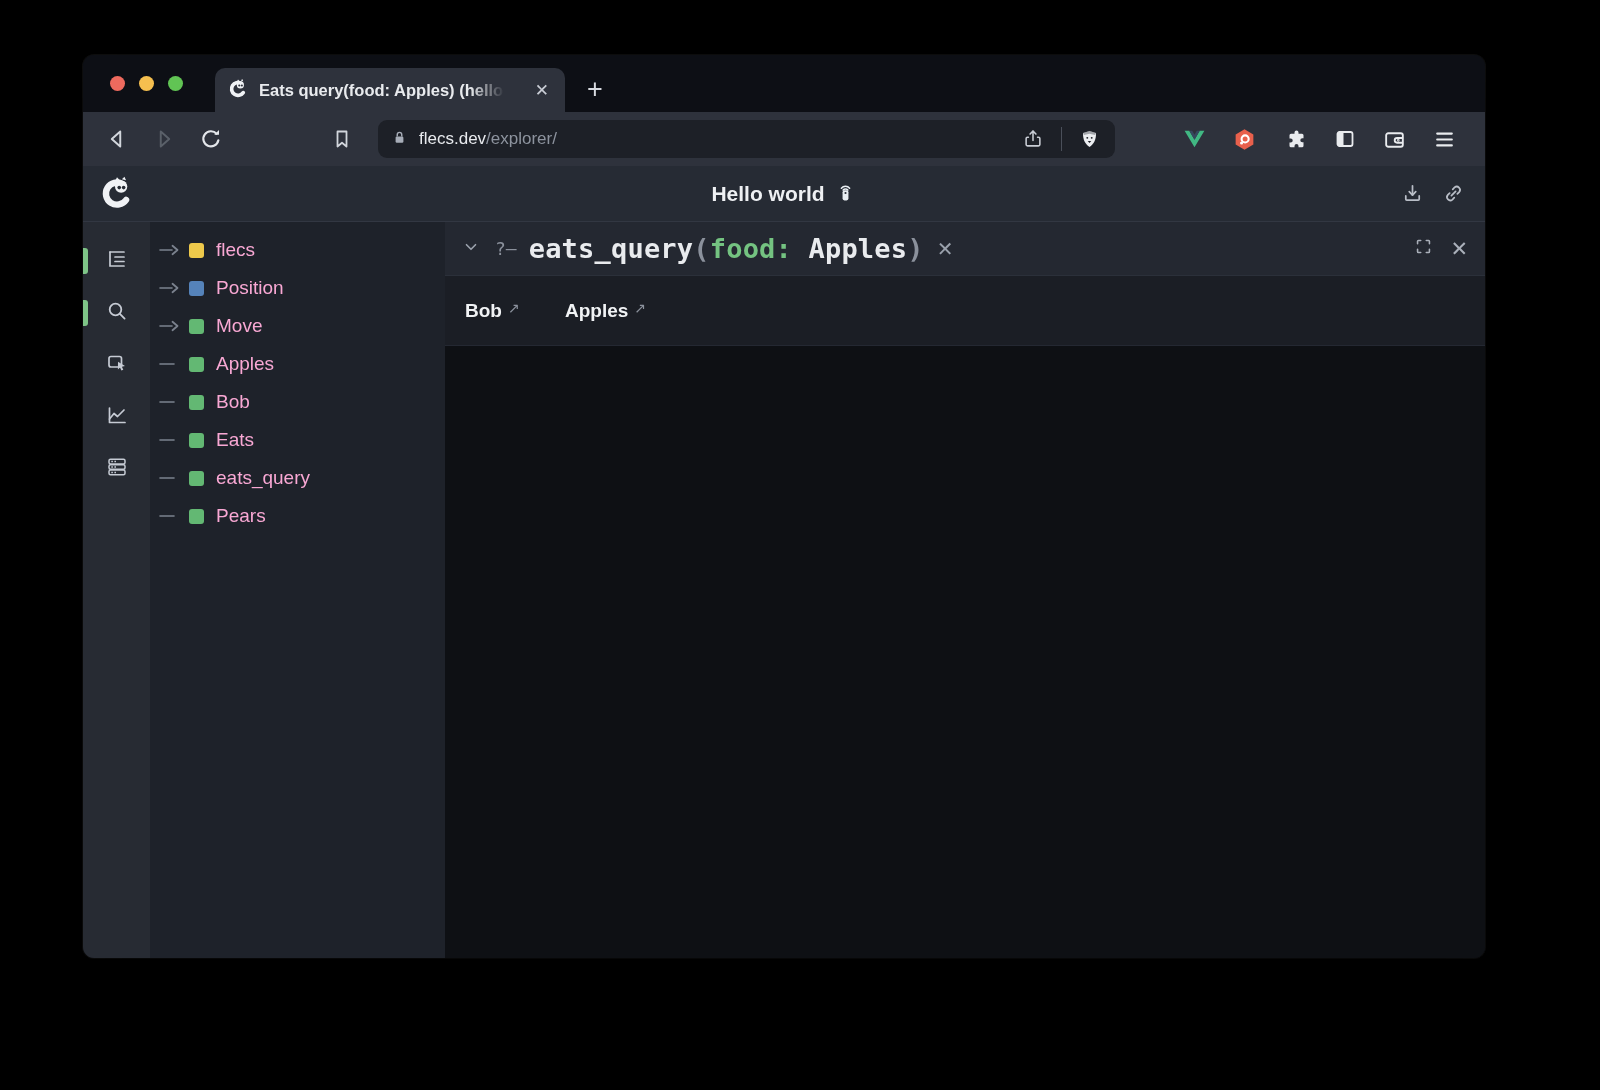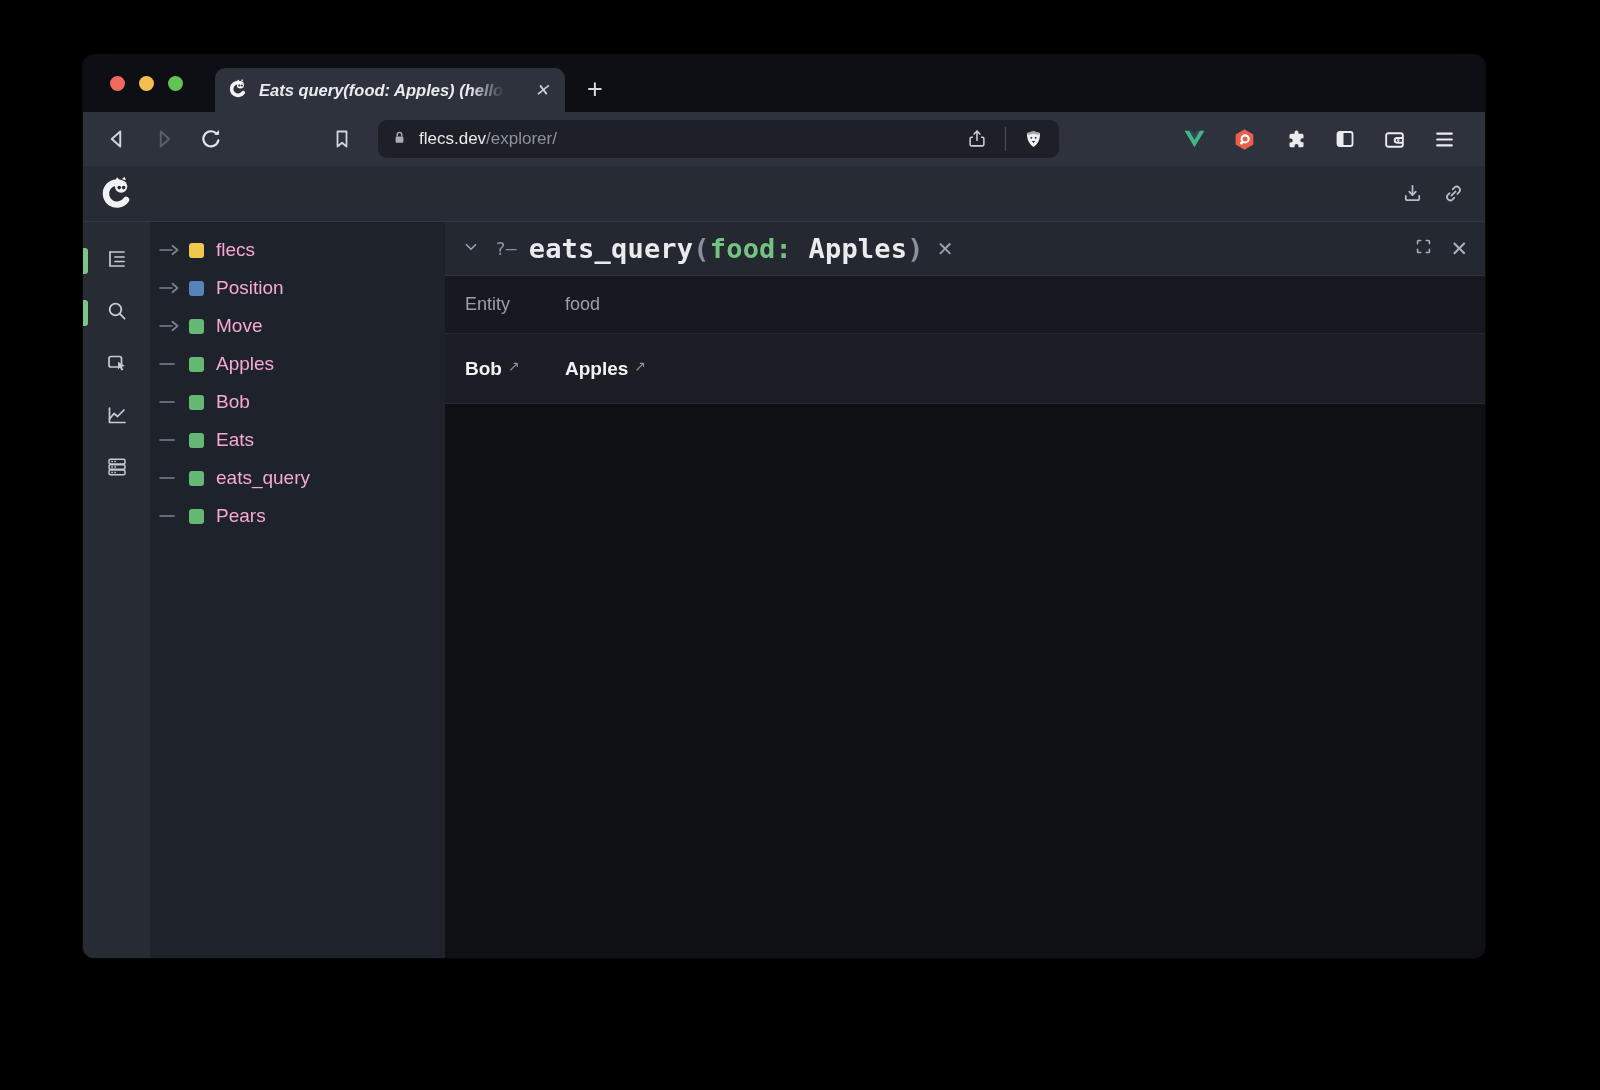--- a/index.html
+++ b/index.html
@@ -8,32 +8,32 @@
   .window { position:absolute; left:83px; top:55px; width:1402px; height:903px;
     border-radius:11px; overflow:hidden; background:#0f1115;
     box-shadow:0 18px 50px rgba(0,0,0,.65), 0 0 0 1px rgba(255,255,255,.06);
     display:flex; flex-direction:column; }
 
   
   .tabstrip { height:57px; background:#0d0f15; display:flex; align-items:flex-end; flex:none; position:relative; }
   .lights { position:absolute; left:27px; top:0; height:57px; display:flex; align-items:center; gap:14px; }
   .light { width:15px; height:15px; border-radius:50%; }
   .tab { margin-left:132px; width:350px; height:44px; background:#2e323c; border-radius:10px 10px 0 0;
-    display:flex; align-items:center; padding:0 12px; position:relative;font-style:italic; }
+    display:flex; align-items:center; padding:0 12px; position:relative; }
   .tab-title { margin-left:10px; color:#e9ebee; font-size:16.5px; font-weight:700; white-space:nowrap;
     overflow:hidden; width:248px; -webkit-mask-image:linear-gradient(90deg,#000 85%,transparent 99%);
     mask-image:linear-gradient(90deg,#000 85%,transparent 99%); }
   .tab-close { margin-left:auto; color:#c9cdd5; font-size:17px; cursor:pointer; line-height:1; padding:2px 4px; }
   .newtab { color:#d7dae0; font-size:27px; font-weight:300; margin-left:22px; margin-bottom:9px; cursor:pointer; line-height:1; }
 
   
   .toolbar { height:54px; background:#2e323c; display:flex; align-items:center; padding:0 20px; flex:none; }
   .navbtn { width:28px; height:28px; display:flex; align-items:center; justify-content:center; margin-right:19px; cursor:pointer; }
   .bookmark-wrap { margin-left:84px; margin-right:0; }
-  .urlbar { height:38px; width:681px; margin-left:22px; background:#1d2027; border-radius:9px;
+  .urlbar { height:38px; width:737px; margin-left:22px; background:#1d2027; border-radius:9px;
     display:flex; align-items:center; padding:0 13px; }
   .url-text { margin-left:11px; font-size:17px; color:#e8eaee; }
   .url-text .path { color:#8d939e; }
   .urlbar .right { margin-left:auto; display:flex; align-items:center; gap:15px; }
   .vsep { width:1.5px; height:24px; background:#4a4f5a; }
   .extrow { margin-left:auto; display:flex; align-items:center; gap:25px; margin-right:8px; }
   .extbtn { width:25px; height:25px; display:flex; align-items:center; justify-content:center; cursor:pointer; }
 
   
   .pageheader { height:56px; background:#262b34; border-bottom:1px solid #323742; flex:none;
@@ -201,20 +201,31 @@
     <span class="flecs-logo">
       <svg width="38" height="38" viewBox="0 0 24 24">
         <path d="M15.5,6.94 A7,7 0 1 0 17.73,17.02" fill="none" stroke="#f0f2f5" stroke-width="4" stroke-linecap="round"></path>
         <circle cx="14.6" cy="8.6" r="3.9" fill="#f0f2f5"></circle>
         <path d="M10.9,4.9 l1.1,-2.2 l1.6,1.7 z" fill="#f0f2f5"></path>
         <path d="M15.1,3.9 l1.6,-1.6 l1.0,2.3 z" fill="#f0f2f5"></path>
         <circle cx="13.4" cy="9.2" r="1.15" fill="#262b34"></circle>
         <circle cx="16.2" cy="9.2" r="1.15" fill="#262b34"></circle>
       </svg>
     </span>
+    <div class="ph-center">
+      <span class="ph-title">Hello world</span>
+      <span>
+        <svg width="22" height="22" viewBox="0 0 24 24">
+          <path d="M7.6 7.8 a6 6 0 0 1 9 0" fill="none" stroke="#e9eef3" stroke-width="1.7" stroke-linecap="round"></path>
+          <path d="M9.6 9.9 a3.3 3.3 0 0 1 5 0" fill="none" stroke="#e9eef3" stroke-width="1.7" stroke-linecap="round"></path>
+          <rect x="8.9" y="10.2" width="6.4" height="11" rx="2" fill="#e9eef3"></rect>
+          <circle cx="12.1" cy="13.1" r="1.15" fill="#262b34"></circle>
+        </svg>
+      </span>
+    </div>
     <div class="ph-right">
       <span class="extbtn">
         <svg width="23" height="23" viewBox="0 0 24 24" fill="none" stroke="#b9bec7" stroke-width="1.8" stroke-linecap="round" stroke-linejoin="round">
             <path d="M5 14.5 V18 a1 1 0 0 0 1 1 H18 a1 1 0 0 0 1-1 V14.5"></path>
             <path d="M12 4 V13.5"></path>
             <path d="M8.6 10 L12 13.6 L15.4 10"></path>
           </svg>
       </span>
       <span class="extbtn">
         <svg width="23" height="23" viewBox="0 0 24 24" fill="none" stroke="#b9bec7" stroke-width="1.8" stroke-linecap="round">
@@ -356,24 +367,20 @@
             <svg width="19" height="19" viewBox="0 0 24 24" fill="none" stroke="#aab0ba" stroke-width="2" stroke-linecap="round">
                 <path d="M4.5 8.5 V5.5 a1 1 0 0 1 1-1 H8.5"></path>
                 <path d="M15.5 4.5 H18.5 a1 1 0 0 1 1 1 V8.5"></path>
                 <path d="M19.5 15.5 V18.5 a1 1 0 0 1 -1 1 H15.5"></path>
                 <path d="M8.5 19.5 H5.5 a1 1 0 0 1 -1-1 V15.5"></path>
               </svg>
           </span>
           <span class="x">✕</span>
         </span>
       </div>
-      <div class="thead">
-          <span class="col-entity">Entity</span>
-          <span class="col-food">food</span>
-        </div>
       <div>
           <div class="trow">
             <span class="cell col-entity">
               <span>Bob</span>
               <span class="linkarrow">↗</span>
             </span>
             <span class="cell">
               <span>Apples</span>
               <span class="linkarrow">↗</span>
             </span>

